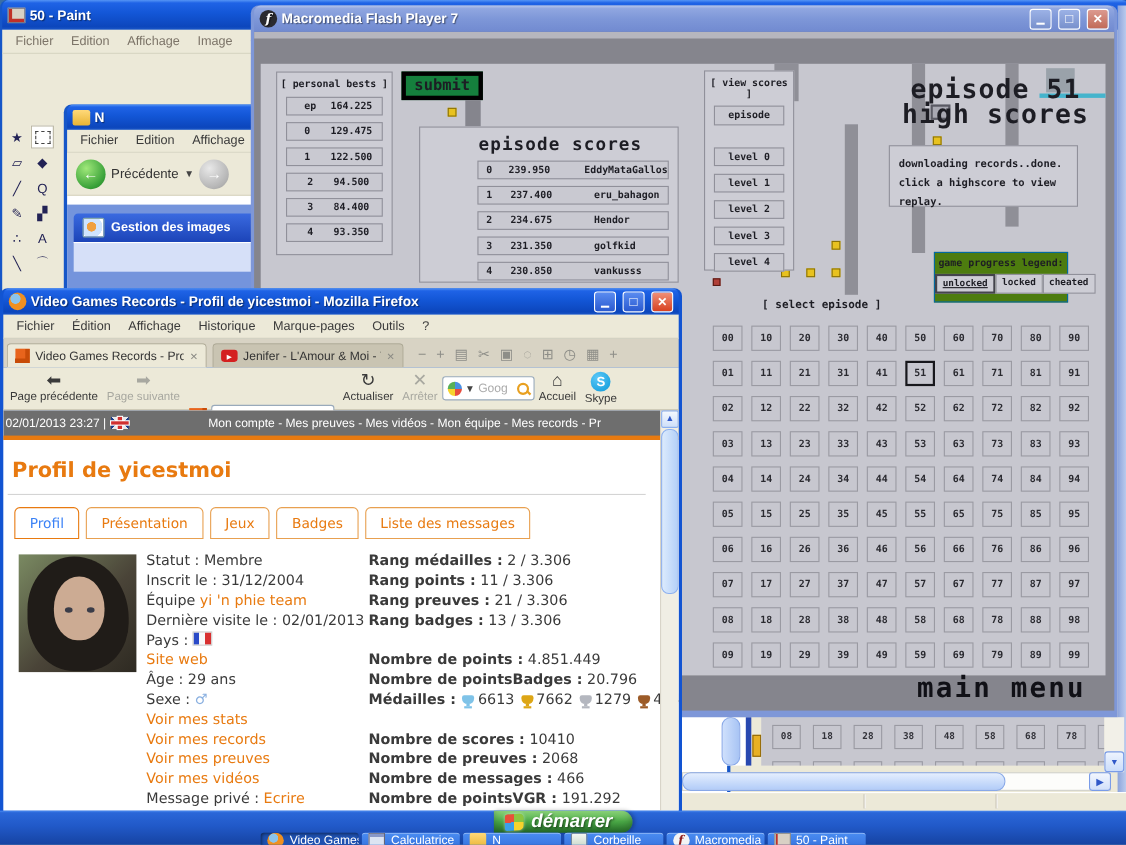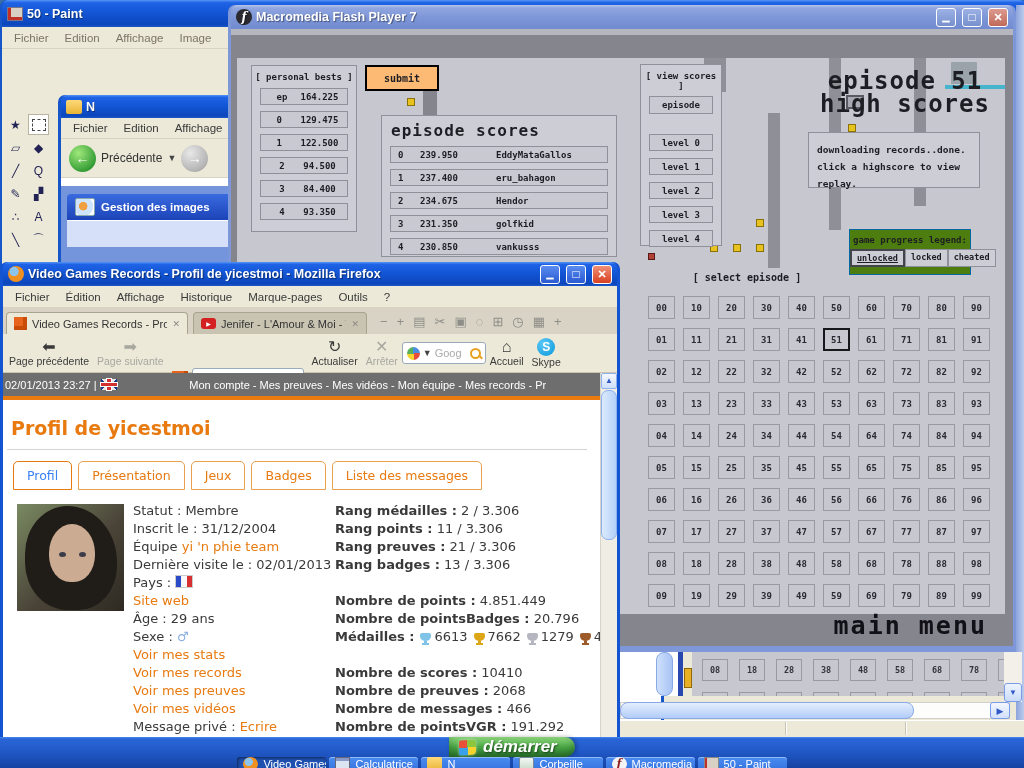--- a/index.html
+++ b/index.html
@@ -71,23 +71,23 @@
   #stage{position:absolute;left:6px;top:29px;width:768px;height:556px;background:#c7c7cf;overflow:hidden;font-family:"DejaVu Sans Mono",monospace;color:#1d1d24;}
   .maze{position:absolute;background:#8f8f97;}
   .dot{position:absolute;width:8px;height:8px;background:#e8c21f;border:1px solid #8a7208;box-sizing:border-box;}
   .dot-red{background:#b04038;border-color:#5a1a14;width:7px;height:7px;}
   .fpanel{position:absolute;background:#cdcdd5;border:1px solid #90909a;box-sizing:border-box;}
   .fp-header{text-align:center;font-size:9px;font-weight:bold;padding-top:6px;}
   .score-box{background:#c9c9d1;border:1px solid #90909a;box-sizing:border-box;height:17px;display:flex;align-items:center;font-size:9px;font-weight:bold;padding-left:7px;gap:4px;}
   .pb-row{margin:6px 8px 0;justify-content:center;}
   .pb-rank{width:20px;}
   #pb-panel{left:14px;top:7px;width:106px;height:167px;}
-  #submit-btn{position:absolute;left:128px;top:7px;width:74px;height:26px;background:#fdba74;border:2px solid #000000;box-sizing:border-box;font-size:10px;font-weight:bold;display:flex;align-items:center;justify-content:center;}
+  #submit-btn{position:absolute;left:128px;top:7px;width:74px;height:26px;background:#15803d;border:4px solid #000000;box-sizing:border-box;font-size:14px;font-weight:bold;display:flex;align-items:center;justify-content:center;}
   #submit-tab{position:absolute;left:186px;top:33px;width:14px;height:24px;background:#85858d;}
-  #es-panel{left:144px;top:57px;width:236px;height:142px;}
+  #es-panel{left:144px;top:57px;width:236px;height:142px;padding-left:44px;}
   #es-title{font-size:16px;font-weight:bold;letter-spacing:1px;padding:5px 0 0 9px;}
   .es-row{margin:6px 8px 0;}
   .es-rank{width:18px;}
   .es-score{width:72px;}
   #vs-panel{left:403px;top:6px;width:82px;height:182px;display:flex;flex-direction:column;align-items:center;}
   .vs-btn{width:64px;height:17px;background:#c9c9d1;border:1px solid #90909a;box-sizing:border-box;font-size:9px;font-weight:bold;display:flex;align-items:center;justify-content:center;margin-top:7px;}
   .vs-episode{height:18px;margin-top:5px;margin-bottom:13px;}
   #hs-heading{position:absolute;left:568px;top:12px;width:200px;text-align:center;font-size:24px;line-height:23px;font-weight:bold;letter-spacing:1px;}
   #msg-box{position:absolute;left:571px;top:74px;width:172px;height:56px;background:#cdcdd5;border:1px solid #90909a;box-sizing:border-box;padding:8px 0 0 8px;font-size:9.5px;font-weight:bold;line-height:17px;}
   #legend-box{position:absolute;left:612px;top:171px;width:122px;height:46px;background:#4d7c0f;border:1px solid #0369a1;box-sizing:border-box;}

